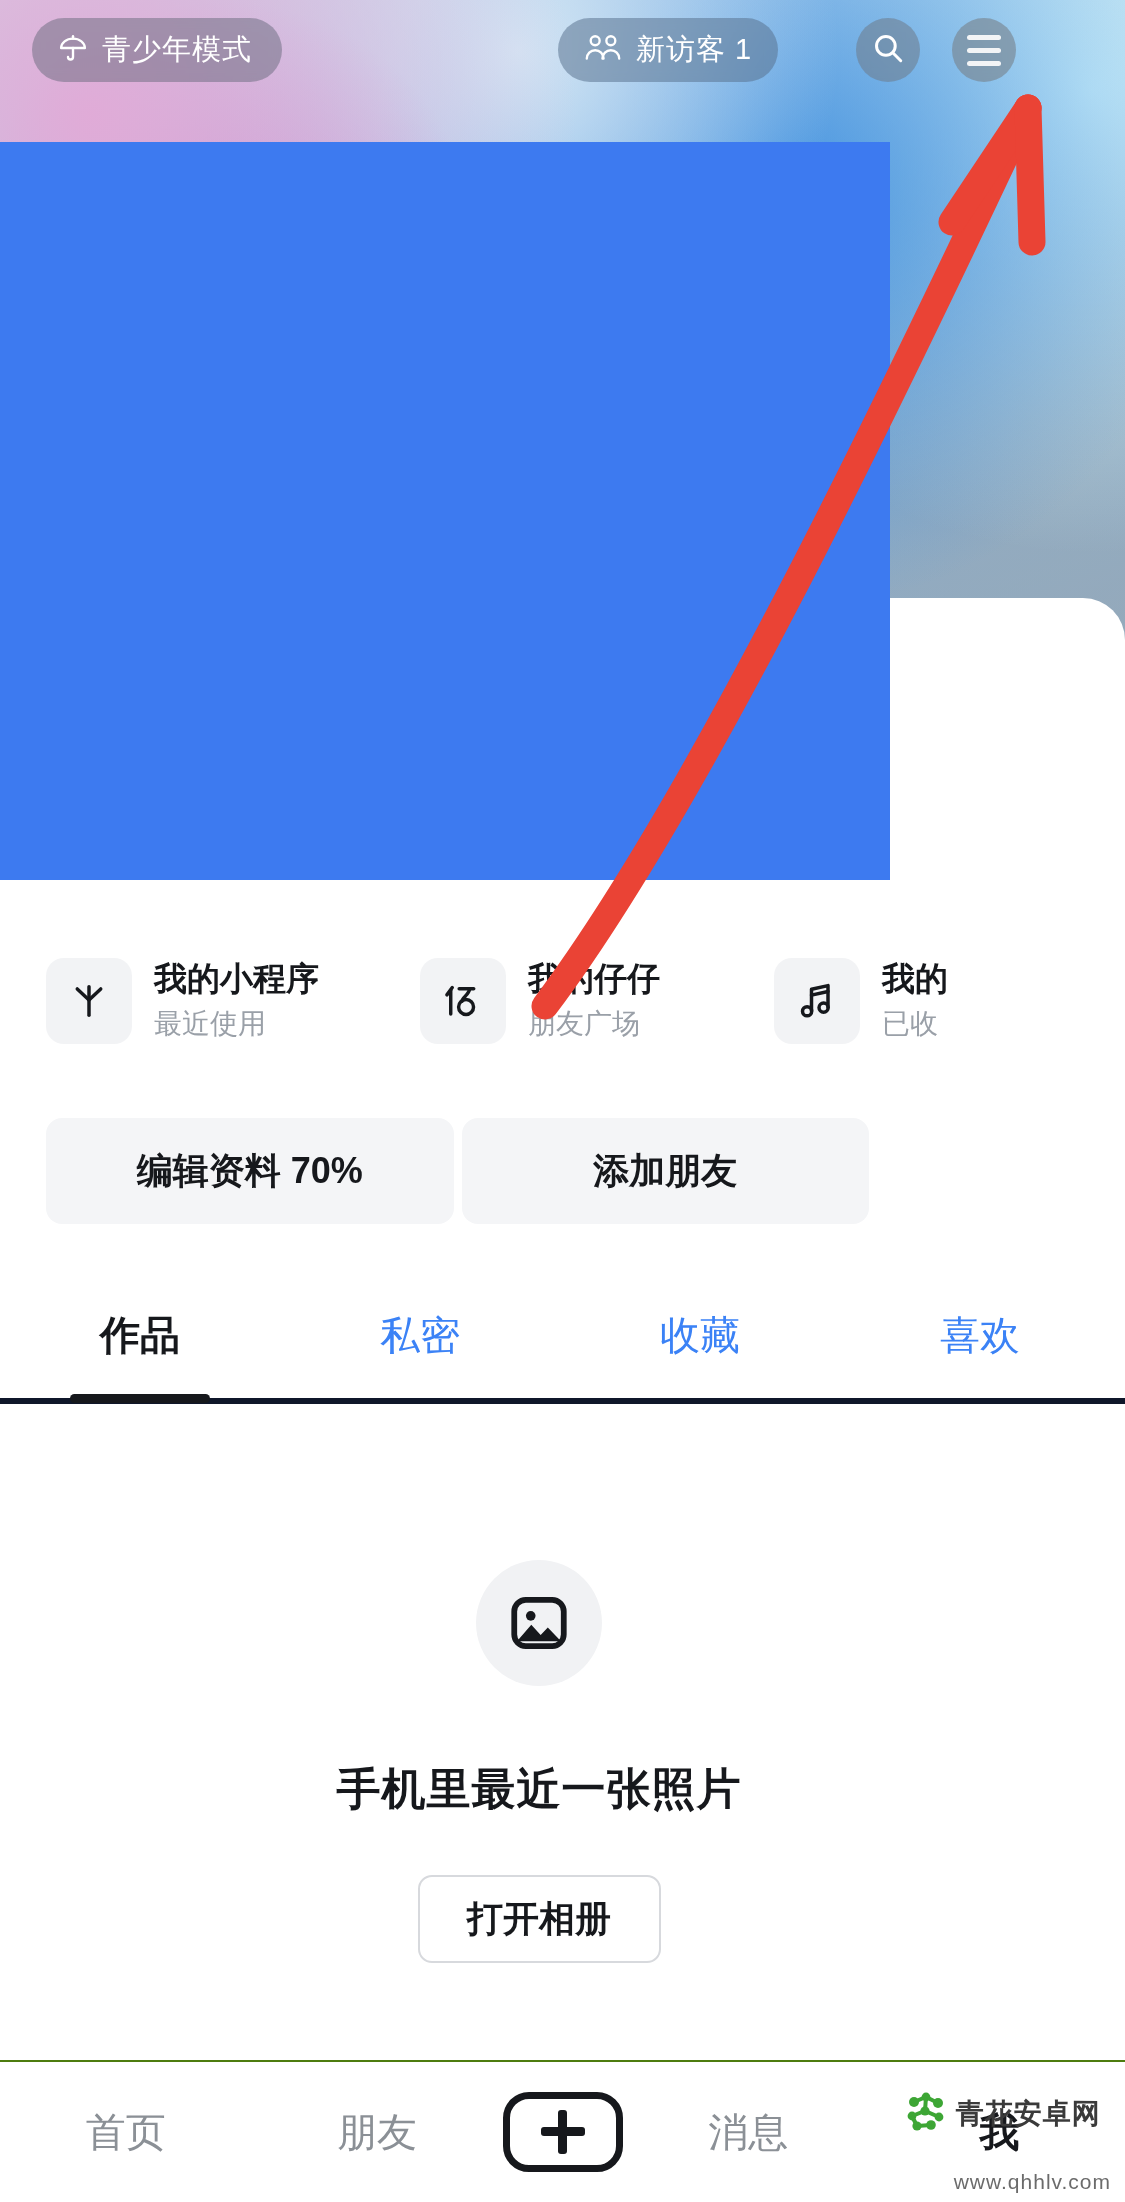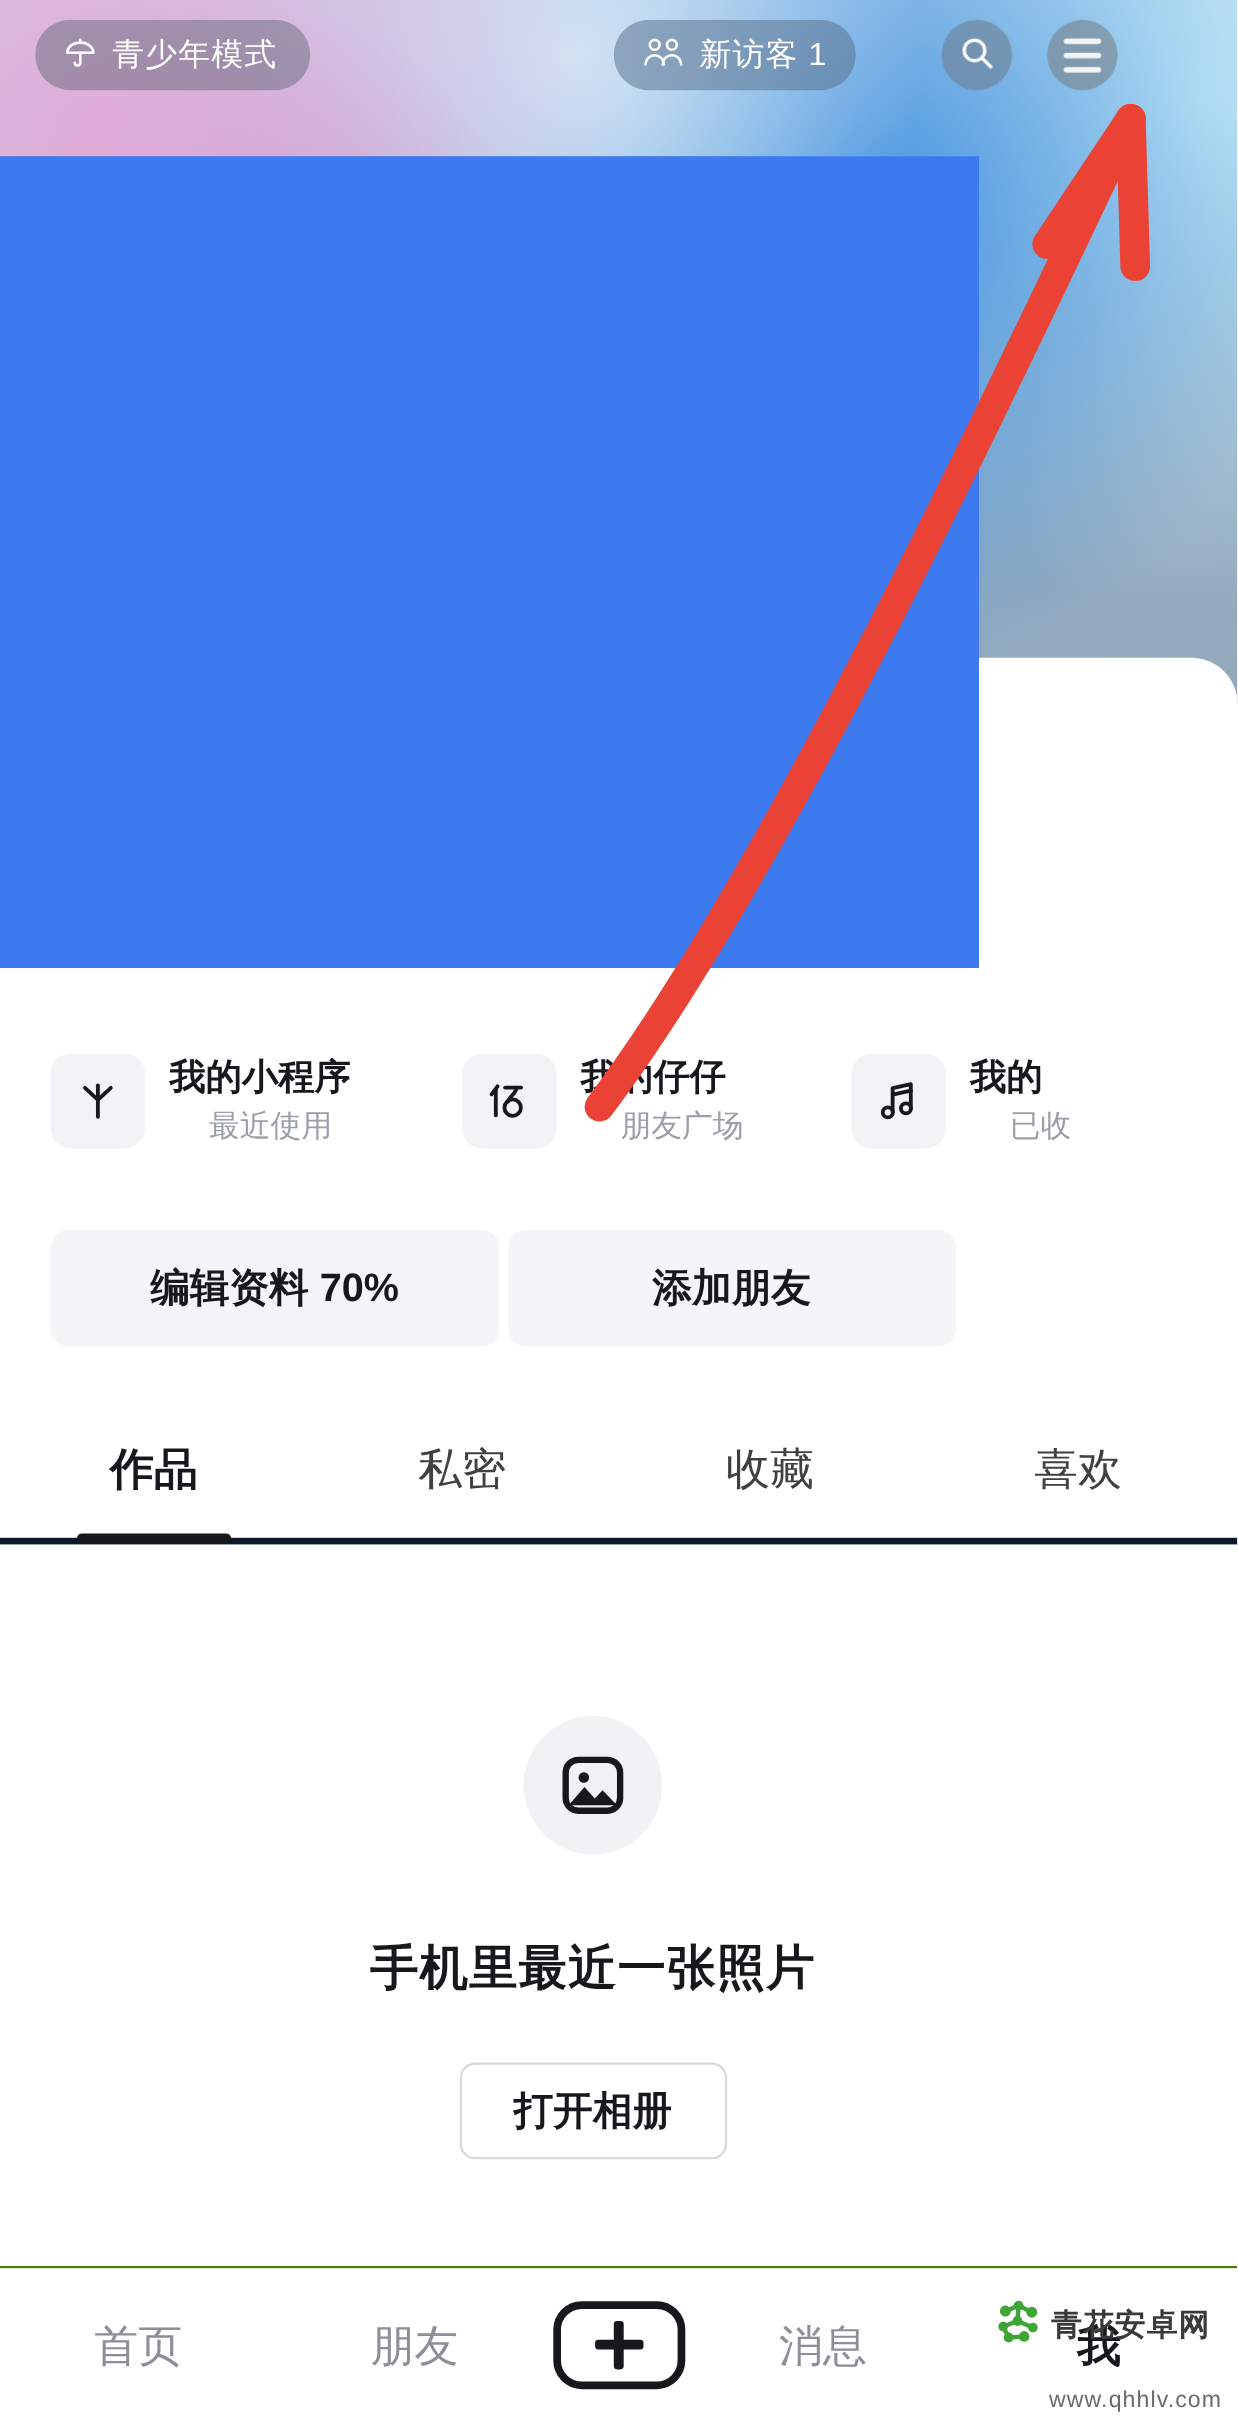--- a/index.html
+++ b/index.html
@@ -72,21 +72,21 @@
   .shortcut { display:flex; align-items:center; flex:0 0 auto; margin-right:14px; }
   .shortcut .thumb {
     width:86px; height:86px; border-radius:18px; background:#f2f3f5;
     display:flex; align-items:center; justify-content:center; flex:0 0 auto;
   }
   .shortcut .texts { margin-left:22px; }
   .shortcut .title {
     font-size:33px; font-weight:bold; color:#16181c; line-height:1.15; white-space:nowrap;
   }
   .shortcut .sub {
-    font-size:28px; color:#9aa0a8; line-height:1.35; margin-top:7px; white-space:nowrap;margin-left:36px;
+    font-size:28px; color:#9aa0a8; line-height:1.35; margin-top:7px; white-space:nowrap;
   }
   #sc-0 { width:360px; }
   #sc-1 { width:340px; }
   #sc-2 { width:340px; }
 
   
   #actions {
     position:absolute; left:0; top:1118px; width:915px; z-index:25;
     display:flex; gap:8px; padding:0 46px;align-items:flex-end;
   }
@@ -96,21 +96,21 @@
     display:flex; align-items:center; justify-content:center; cursor:pointer;
   }
 
   
   #tabs {
     position:absolute; left:0; top:1286px; width:1125px; height:118px; z-index:25;
     display:flex; align-items:flex-start; border-bottom:6px solid #0f172a;
   }
   .tab {
     position:relative; width:280px; text-align:center; padding-top:22px;
-    font-size:40px; color:#404040; cursor:pointer;
+    font-size:40px; color:#3b82f6; cursor:pointer;
   }
   .tab.active { color:#16181c; font-weight:bold; }
   .tab.active::after {
     content:""; position:absolute; left:50%; transform:translateX(-50%);
     bottom:-40px; width:140px; height:9px; border-radius:5px; background:#16181c;
   }
 
   
   #empty {
     position:absolute; left:0; top:1560px; width:1078px; z-index:25;

